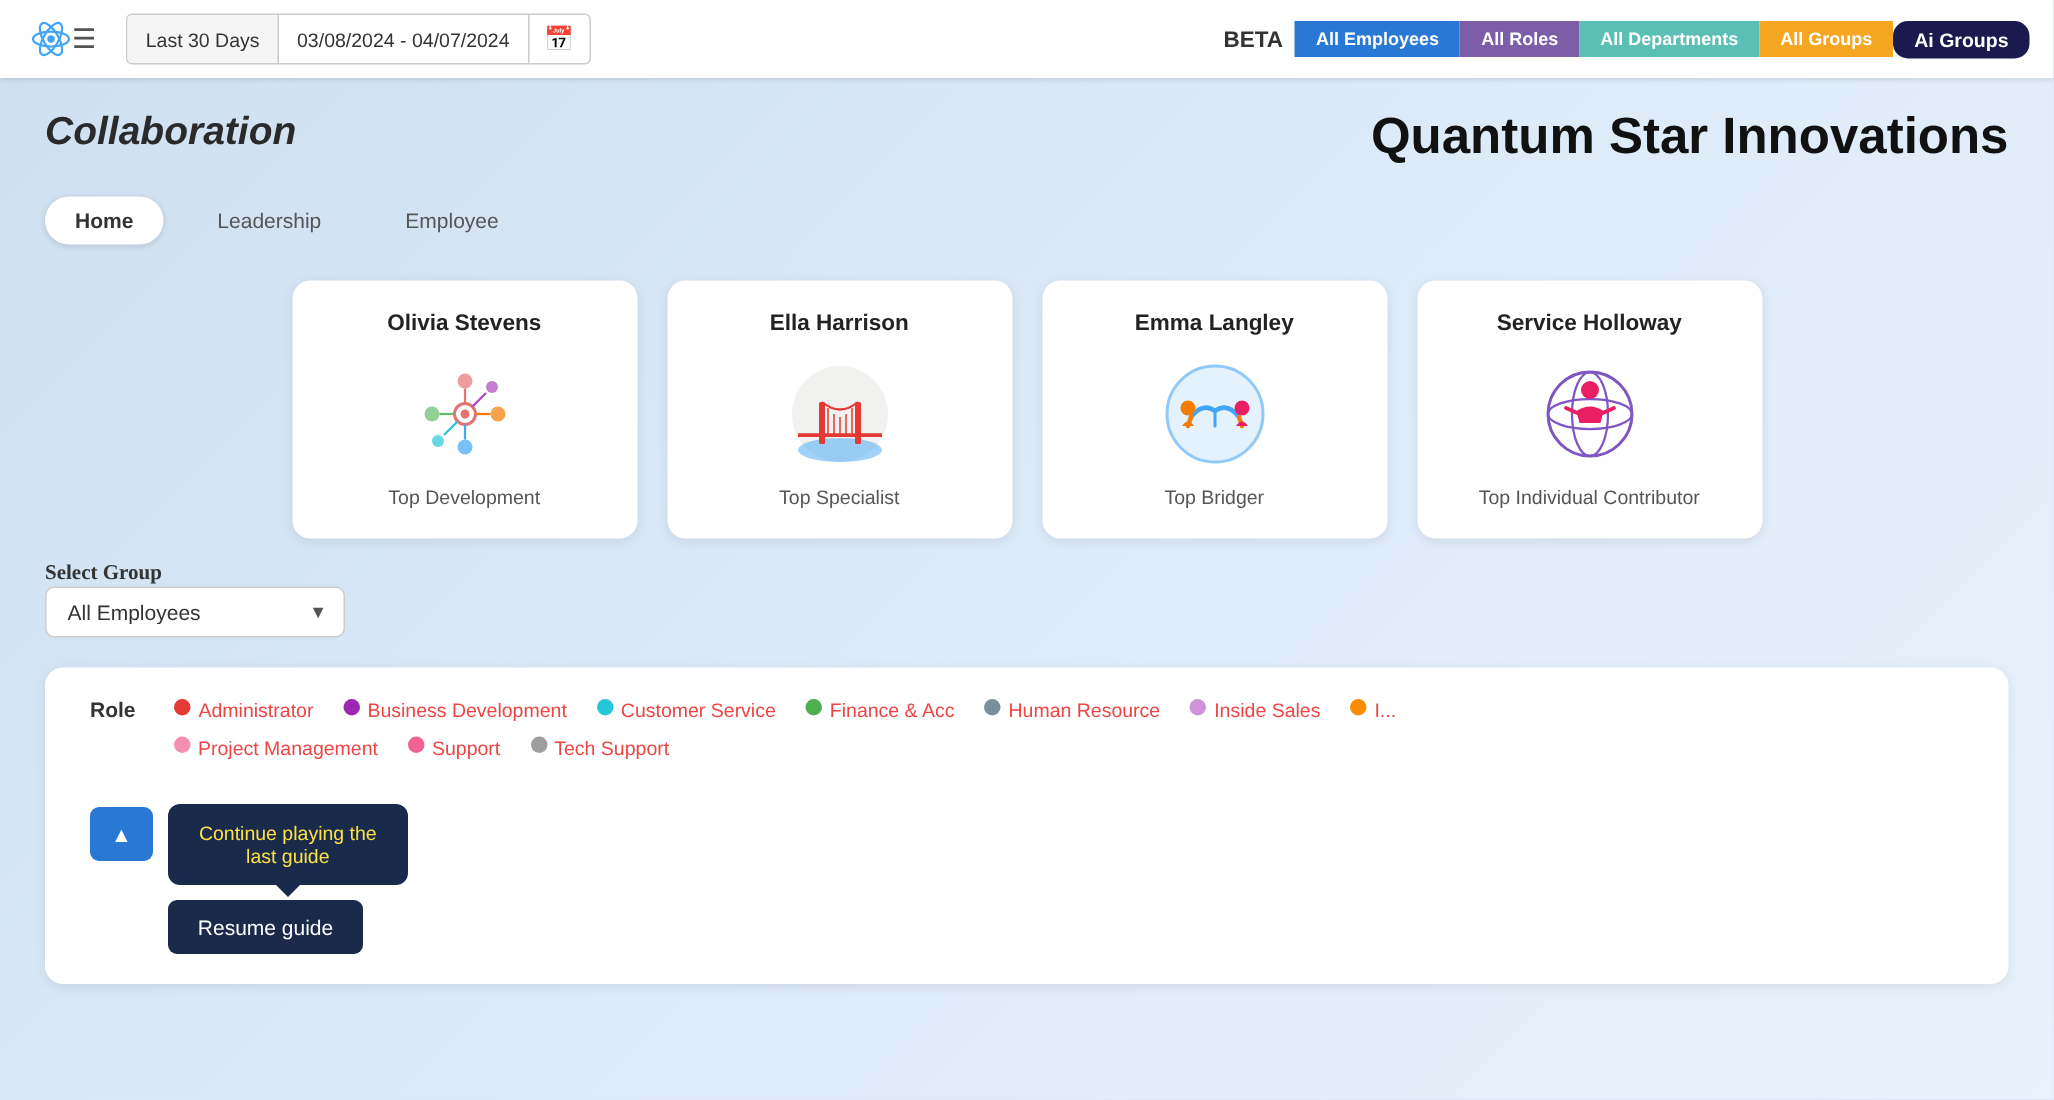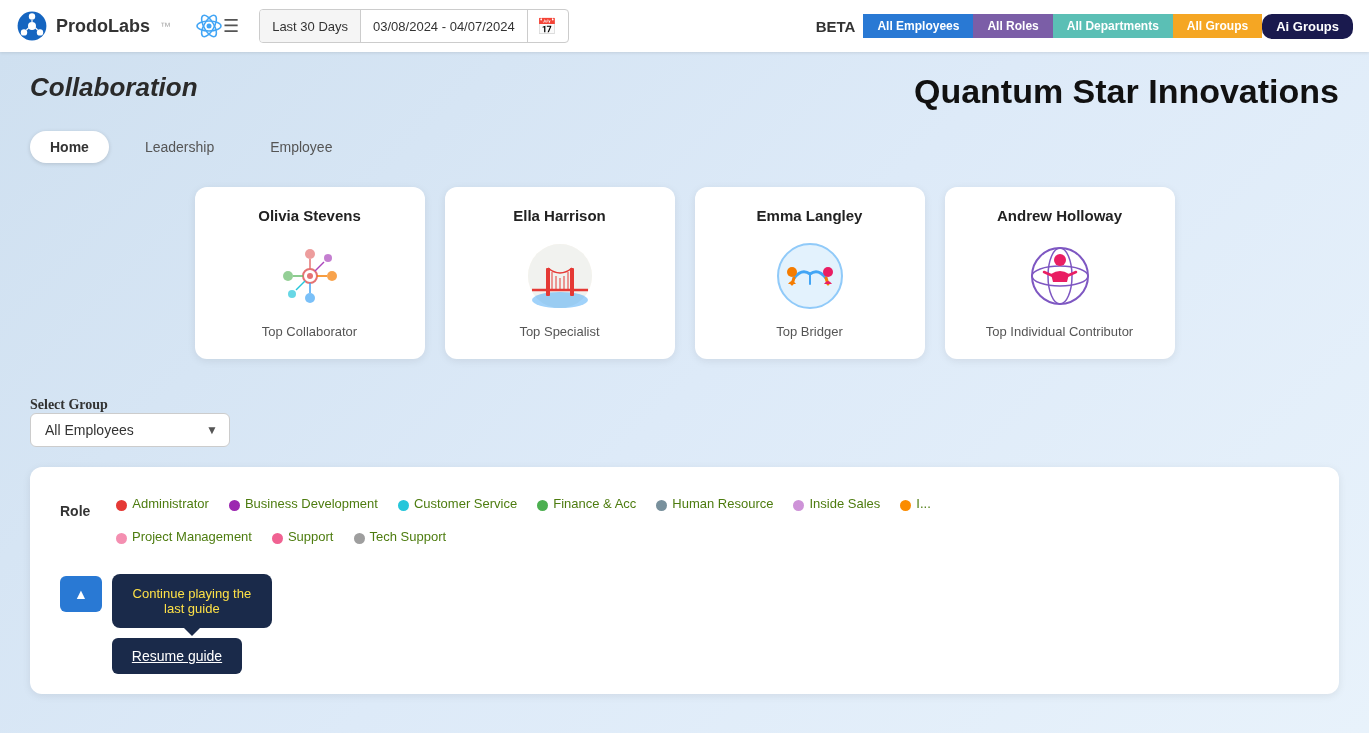--- a/index.html
+++ b/index.html
@@ -152,21 +152,21 @@
       background: white;
       color: #333;
       font-weight: 600;
       box-shadow: 0 1px 4px rgba(0,0,0,0.15);
     }
 
     
     .cards-row {
       display: flex;
       gap: 20px;
-      margin-bottom: 38px;
+      margin-bottom: 16px;
       justify-content: center;
     }
     .person-card {
       background: white;
       border-radius: 12px;
       padding: 20px 24px;
       display: flex;
       flex-direction: column;
       align-items: center;
       min-width: 200px;
@@ -242,28 +242,27 @@
       flex-wrap: wrap;
       align-items: center;
       gap: 6px 20px;
       margin-bottom: 20px;
     }
     .role-legend-label {
       font-size: 14px;
       font-weight: 700;
       color: #333;
       margin-right: 6px;
-      margin-top: 16px;
     }
     .role-item {
       display: flex;
-      align-items: flex-end;
+      align-items: flex-start;
       gap: 5px;
       font-size: 13px;
-      color: #4d7c0f;
+      color: #ef4444;
     }
     .role-dot {
       width: 11px;
       height: 11px;
       border-radius: 50%;
       flex-shrink: 0;
     }
 
     
     .tooltip-bubble {
@@ -291,21 +290,20 @@
     .resume-btn {
       background: #1a2a4a;
       color: white;
       border: none;
       border-radius: 6px;
       padding: 10px 20px;
       font-size: 14px;
       cursor: pointer;
       margin-left: 140px;
       margin-top: 12px;
-      text-decoration: underline;
     }
     .scroll-up-btn {
       background: #2979d4;
       color: white;
       border: none;
       border-radius: 6px;
       padding: 10px 14px;
       font-size: 14px;
       cursor: pointer;
       margin-top: 12px;
@@ -320,35 +318,20 @@
     .header-left {
       display: flex;
       align-items: center;
     }
   </style>
 </head>
 <body>
 
 <div class="header">
   <div class="header-left">
-    <div class="logo-area">
-
-      <svg class="logo-icon" viewBox="0 0 40 40">
-        <circle cx="20" cy="20" r="18" fill="#1565c0"></circle>
-        <circle cx="20" cy="20" r="5" fill="white"></circle>
-        <circle cx="20" cy="8" r="4" fill="white"></circle>
-        <circle cx="30" cy="28" r="4" fill="white"></circle>
-        <circle cx="10" cy="28" r="4" fill="white"></circle>
-        <line x1="20" y1="12" x2="20" y2="15" stroke="white" stroke-width="1.5"></line>
-        <line x1="27" y1="25" x2="24" y2="22" stroke="white" stroke-width="1.5"></line>
-        <line x1="13" y1="25" x2="16" y2="22" stroke="white" stroke-width="1.5"></line>
-      </svg>
-      <span class="logo-text">ProdoLabs</span>
-      <span style="font-size:11px;color:#aaa;margin-left:2px;">™</span>
-    </div>
 
     <svg width="28" height="28" viewBox="0 0 28 28" style="margin-left:4px;">
       <ellipse cx="14" cy="14" rx="12" ry="5" fill="none" stroke="#42a5f5" stroke-width="1.5"></ellipse>
       <ellipse cx="14" cy="14" rx="12" ry="5" fill="none" stroke="#42a5f5" stroke-width="1.5" transform="rotate(60,14,14)"></ellipse>
       <ellipse cx="14" cy="14" rx="12" ry="5" fill="none" stroke="#42a5f5" stroke-width="1.5" transform="rotate(120,14,14)"></ellipse>
       <circle cx="14" cy="14" r="2.5" fill="#42a5f5"></circle>
     </svg>
   </div>
   <span class="menu-icon">☰</span>
 
@@ -400,21 +383,21 @@
           <circle cx="36" cy="58" r="5" fill="#42a5f5" opacity="0.7"></circle>
           <line x1="36" y1="53" x2="36" y2="43" stroke="#42a5f5" stroke-width="1.5"></line>
           <circle cx="14" cy="36" r="5" fill="#66bb6a" opacity="0.7"></circle>
           <line x1="19" y1="36" x2="29" y2="36" stroke="#66bb6a" stroke-width="1.5"></line>
           <circle cx="54" cy="18" r="4" fill="#ab47bc" opacity="0.7"></circle>
           <line x1="50" y1="22" x2="41" y2="31" stroke="#ab47bc" stroke-width="1.5"></line>
           <circle cx="18" cy="54" r="4" fill="#26c6da" opacity="0.7"></circle>
           <line x1="22" y1="50" x2="31" y2="41" stroke="#26c6da" stroke-width="1.5"></line>
         </svg>
       </div>
-      <div class="card-role">Top Collaborator</div>
+      <div class="card-role">Top Development</div>
     </div>
 
     <div class="person-card">
       <div class="card-name">Ella Harrison</div>
       <div class="card-icon">
 
         <svg width="72" height="72" viewBox="0 0 72 72">
           <circle cx="36" cy="36" r="32" fill="#fff3e0"></circle>
 
           <rect x="4" y="4" width="64" height="64" rx="32" fill="#e3f2fd" opacity="0.5"></rect>
@@ -454,21 +437,21 @@
           <circle cx="18" cy="32" r="5" fill="#f57c00"></circle>
           <circle cx="54" cy="32" r="5" fill="#e91e63"></circle>
           <path d="M14,44 Q18,38 22,44" fill="#f57c00"></path>
           <path d="M50,44 Q54,38 58,44" fill="#e91e63"></path>
         </svg>
       </div>
       <div class="card-role">Top Bridger</div>
     </div>
 
     <div class="person-card">
-      <div class="card-name">Andrew Holloway</div>
+      <div class="card-name">Service Holloway</div>
       <div class="card-icon">
 
         <svg width="72" height="72" viewBox="0 0 72 72">
           <circle cx="36" cy="36" r="28" fill="none" stroke="#7e57c2" stroke-width="2"></circle>
 
           <ellipse cx="36" cy="36" rx="12" ry="28" fill="none" stroke="#7e57c2" stroke-width="1.5"></ellipse>
           <ellipse cx="36" cy="36" rx="28" ry="10" fill="none" stroke="#7e57c2" stroke-width="1.5"></ellipse>
 
           <circle cx="36" cy="20" r="6" fill="#e91e63"></circle>
           <path d="M27,34 Q36,28 45,34 L43,42 L29,42 Z" fill="#e91e63"></path>

